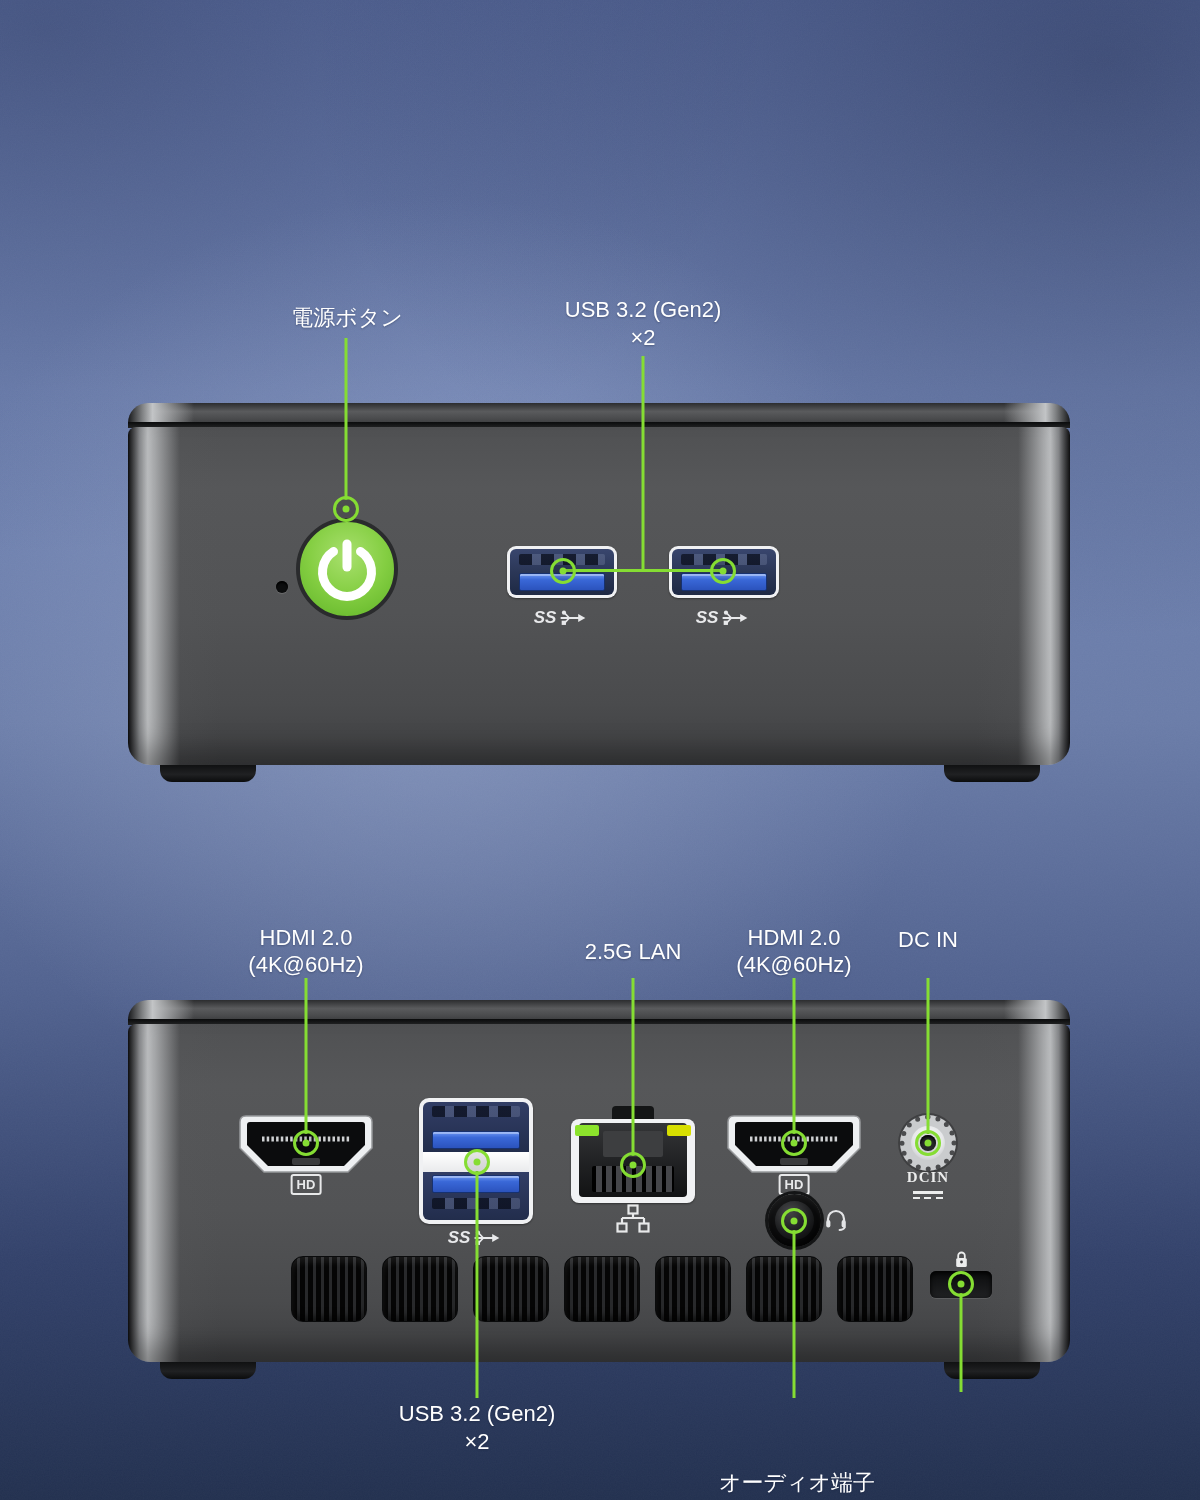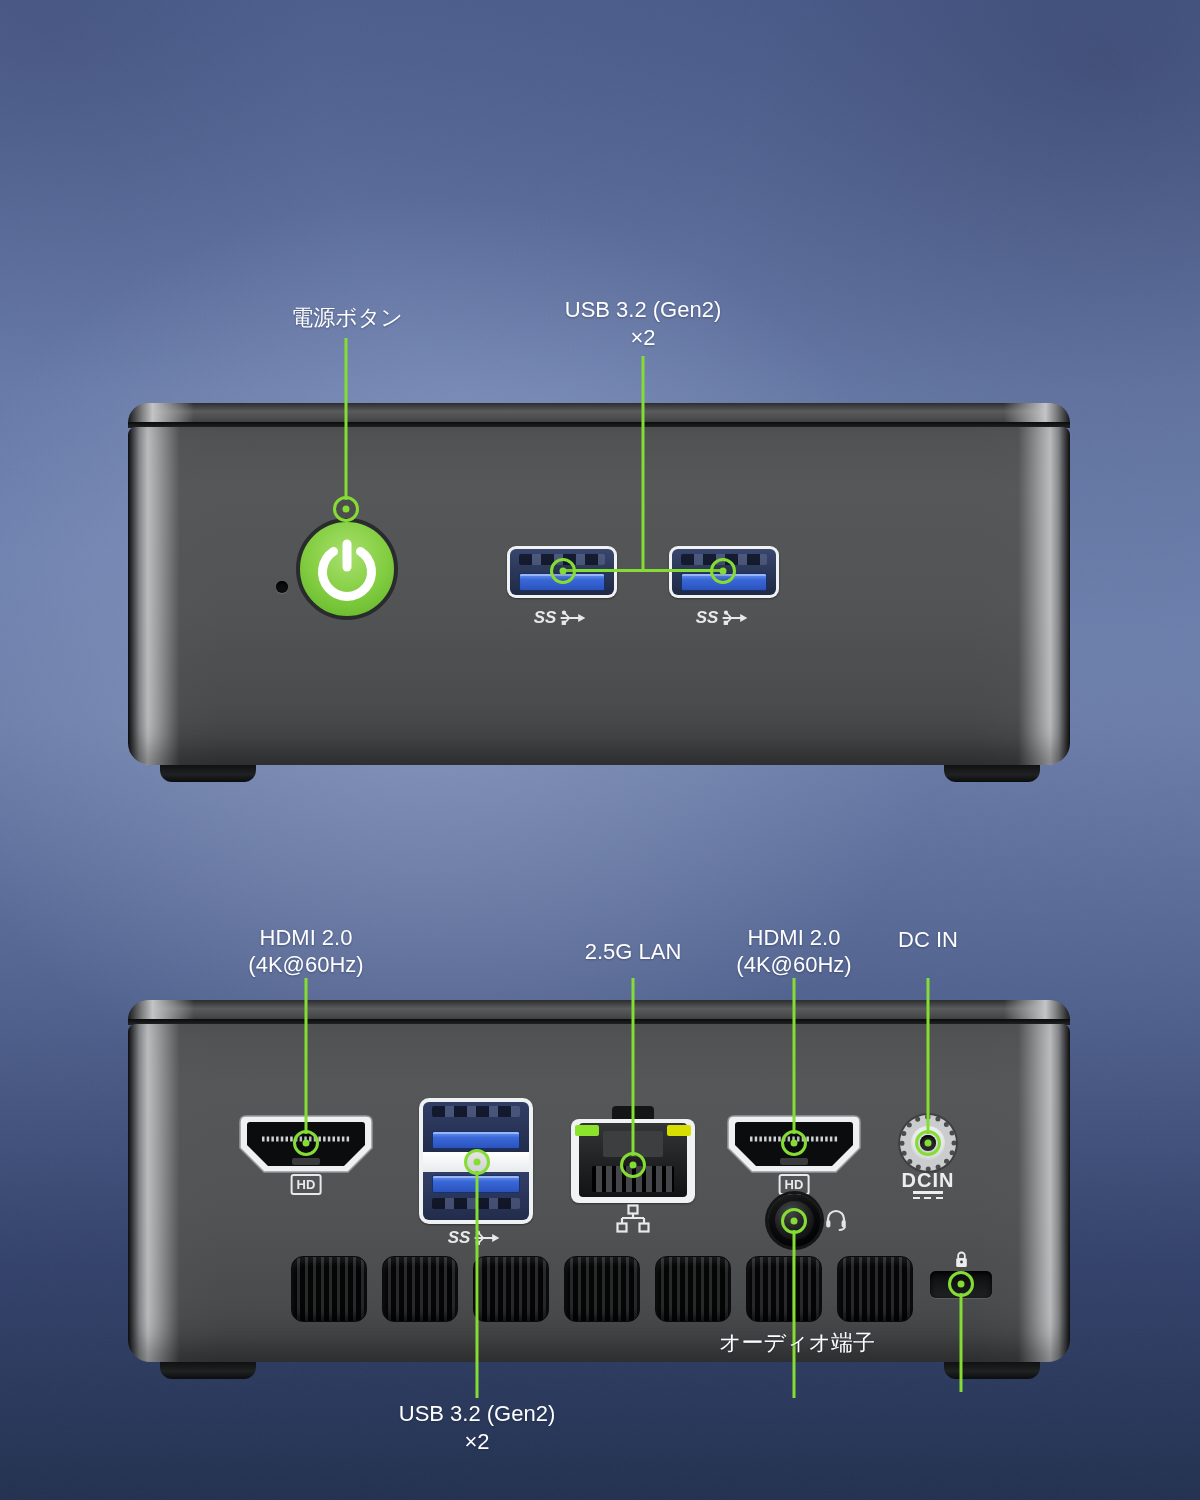--- a/index.html
+++ b/index.html
@@ -58,21 +58,21 @@
   .lan{position:absolute;left:571px;top:1119px;width:124px;height:84px;z-index:3;background:#f1f2f4;border-radius:8px;box-shadow:0 1px 2px rgba(0,0,0,0.4);}
   .lan .cavity{position:absolute;left:8px;right:8px;top:4px;bottom:6px;border-radius:4px;background:linear-gradient(180deg,#343537 0%,#202123 55%,#121314 100%);}
   .lan .panel{position:absolute;left:22%;right:22%;top:8px;height:26px;background:#3d3e40;border-radius:2px;}
   .lan .pins{position:absolute;left:12%;right:12%;bottom:5px;height:26px;background:repeating-linear-gradient(90deg,#000 0 4px,#45464a 4px 10px);border-radius:2px;}
   .led{position:absolute;top:6px;width:24px;height:11px;border-radius:2px;z-index:4;}
   .hdmi{position:absolute;z-index:3;}
   .hdbadge{position:absolute;z-index:3;transform:translateX(-50%);color:#e8e9ea;font-size:13px;font-weight:bold;border:2px solid #e8e9ea;border-radius:3px;padding:0 4px;line-height:17px;}
   .dc-outer{position:absolute;left:900px;top:1115px;width:56px;height:56px;z-index:3;border-radius:50%;background:#caccce;border:5px dotted #4b4c4e;box-sizing:border-box;box-shadow:0 0 0 2px rgba(0,0,0,0.25);}
   .dc-inner{position:absolute;inset:6px;border-radius:50%;background:radial-gradient(circle at 50% 40%,#ffffff 0%,#e7e8ea 55%,#b6b8ba 100%);}
   .dc-hole{position:absolute;left:50%;top:50%;width:16px;height:16px;transform:translate(-50%,-50%);border-radius:50%;background:#2c2d2f;box-shadow:inset 0 2px 3px #000;}
-  .dcbadge{position:absolute;z-index:3;transform:translateX(-50%);color:#eceded;font-size:20px;font-weight:bold;letter-spacing:1px;}
+  .dcbadge{position:absolute;z-index:3;transform:translateX(-50%);color:#eceded;font-size:15px;font-weight:bold;letter-spacing:1px;font-family:Liberation Serif, serif;}
   .dcsym{position:absolute;z-index:3;width:30px;transform:translateX(-50%);}
   .dcsym .solid{height:2.5px;background:#eceded;margin-bottom:3px;}
   .dcsym .dash{height:2.5px;background:repeating-linear-gradient(90deg,#eceded 0 7px,transparent 7px 11.5px);}
   .jack{position:absolute;left:768px;top:1194px;width:53px;height:53px;z-index:3;border-radius:50%;
     background:radial-gradient(circle at 42% 36%,#4a4b4d 0%,#1e1f21 42%,#060607 75%,#000 100%);
     box-shadow:0 0 0 3px #141516,inset 0 0 0 7px rgba(0,0,0,0.55),inset 0 3px 4px rgba(255,255,255,0.14);}
   .vent{position:absolute;top:1256px;width:74px;height:64px;z-index:3;border-radius:12px;border:1px solid #0a0b0c;
     background:repeating-linear-gradient(90deg,#050505 0 5px,#28292b 5px 8px);
     box-shadow:inset 0 5px 7px rgba(255,255,255,0.09),inset 0 -5px 7px rgba(0,0,0,0.55);}
   .kslot{position:absolute;left:930px;top:1271px;width:62px;height:27px;z-index:3;border-radius:6px;
@@ -294,15 +294,15 @@
   <div class="marker" style="left:961px;top:1284px;">
       <div class="dot"></div>
     </div>
 
   <div class="vline" style="left:477px;top:1171px;height:227px;"></div>
   <div class="vline" style="left:794px;top:1230px;height:168px;"></div>
   <div class="vline" style="left:961px;top:1293px;height:99px;"></div>
 
   <div class="lbl" style="left:477px;top:1400px;">USB 3.2 (Gen2)</div>
   <div class="lbl" style="left:477px;top:1428px;">×2</div>
-  <div class="lbl" style="left:797px;top:1329px;">オーディオ端子</div>
+  <div class="lbl" style="left:797px;top:1471px;font-family:Liberation Mono, monospace;">オーディオ端子</div>
 
 </div>
 
 </body></html>

